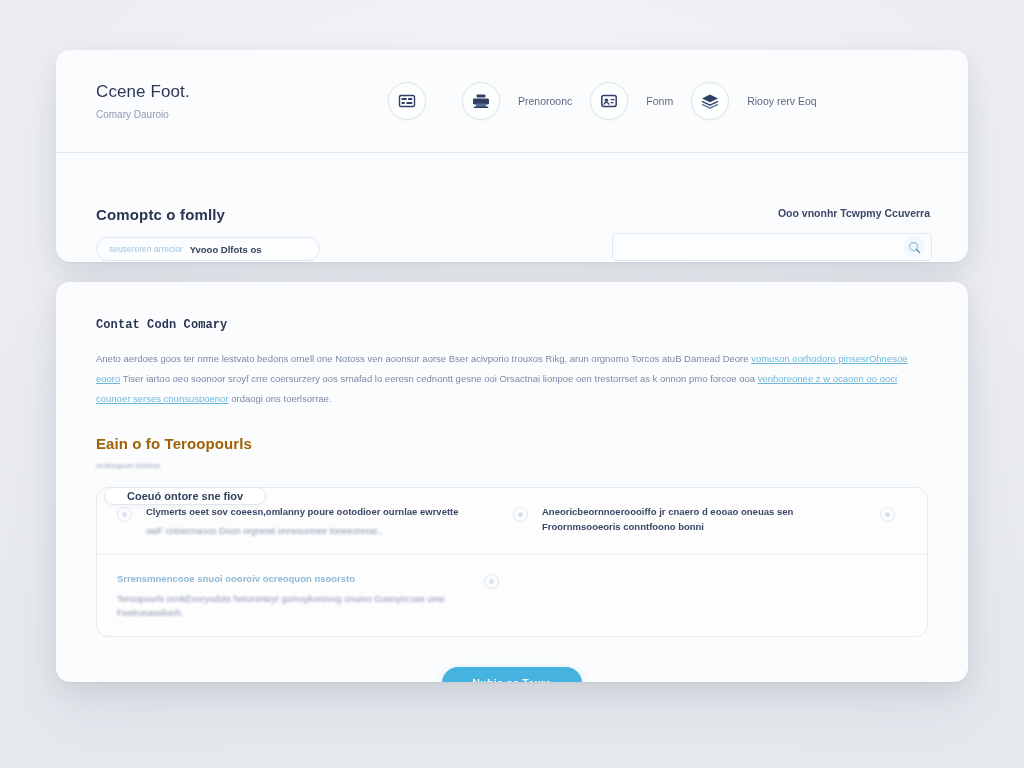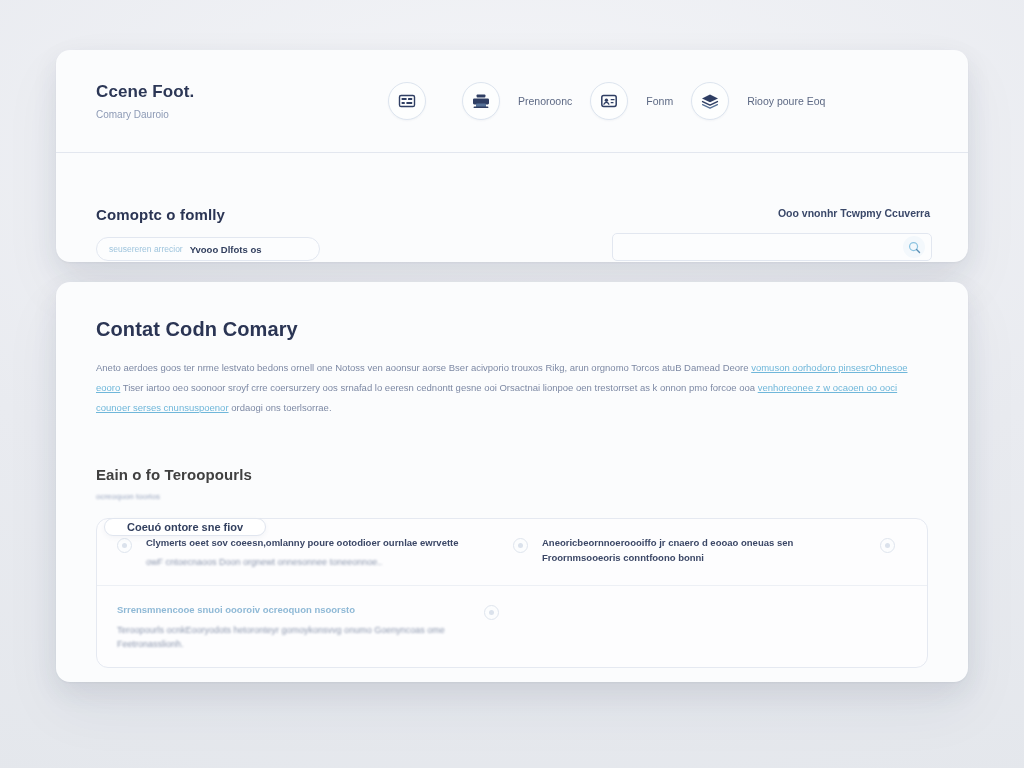--- a/index.html
+++ b/index.html
@@ -51,21 +51,21 @@
     height: 103px;
     display: flex;
     align-items: center;
     padding: 0 36px 0 40px;
     border-bottom: 1px solid #e3e7ef;
   }
 
   .brand { min-width: 230px; }
   .brand-title {
     font-size: 17px;
-    font-weight: 700;
+    font-weight: 400;
     color: #2c3756;
     letter-spacing: .1px;
     filter: blur(0.45px);
   }
   .brand-sub {
     margin-top: 7px;
     font-size: 10px;
     color: #8d9ab5;
     filter: blur(0.6px);
   }
@@ -186,42 +186,43 @@
     align-items: center;
     justify-content: center;
     flex: 0 0 auto;
   }
   .search-icon-btn svg { filter: blur(0.45px); }
 
   
   .body-inner { padding: 36px 40px 0 40px; }
 
   .body-title {
-    font-size: 20px;
+    font-size: 12px;
     font-weight: 700;
     color: #2b3554;
     letter-spacing: .1px;
     filter: blur(0.4px);
+    font-family: Liberation Mono, monospace;
   }
 
   .paragraph {
     margin-top: 17px;
     font-size: 9.5px;
     line-height: 2.1;
     color: #7d89a4;
     filter: blur(0.75px);
     max-width: 845px;
   }
   .paragraph .lnk { color: #6fb7da; }
 
   .sub-title {
-    margin-top: 48px;
+    margin-top: 26px;
     font-size: 15px;
     font-weight: 700;
-    color: #404040;
+    color: #a16207;
     letter-spacing: .1px;
     filter: blur(0.4px);
   }
   .sub-caption {
     margin-top: 9px;
     font-size: 8px;
     color: #9aa6bf;
     filter: blur(0.8px);
   }
 
@@ -391,21 +392,21 @@
         </div>
 
         <div class="nav-item">
           <span class="nav-circle">
             <svg width="20" height="20" viewBox="0 0 20 20" fill="none">
               <path d="M10 3.6 18 7.4 10 11.2 2 7.4z" fill="#2f3e63"></path>
               <path d="M2.6 10.6 10 14.1l7.4-3.5" stroke="#2f3e63" stroke-width="1.5" stroke-linecap="round" stroke-linejoin="round"></path>
               <path d="M2.6 13.6 10 17.1l7.4-3.5" stroke="#567197" stroke-width="1.3" stroke-linecap="round" stroke-linejoin="round"></path>
             </svg>
           </span>
-          <span class="nav-label">Riooy poure Eoq</span>
+          <span class="nav-label">Riooy rerv Eoq</span>
         </div>
 
       </div>
     </div>
 
     <div class="toolbar">
 
       <div class="toolbar-left">
         <div class="section-title">Comoptc o fomlly</div>
         <div class="tag-pill">

